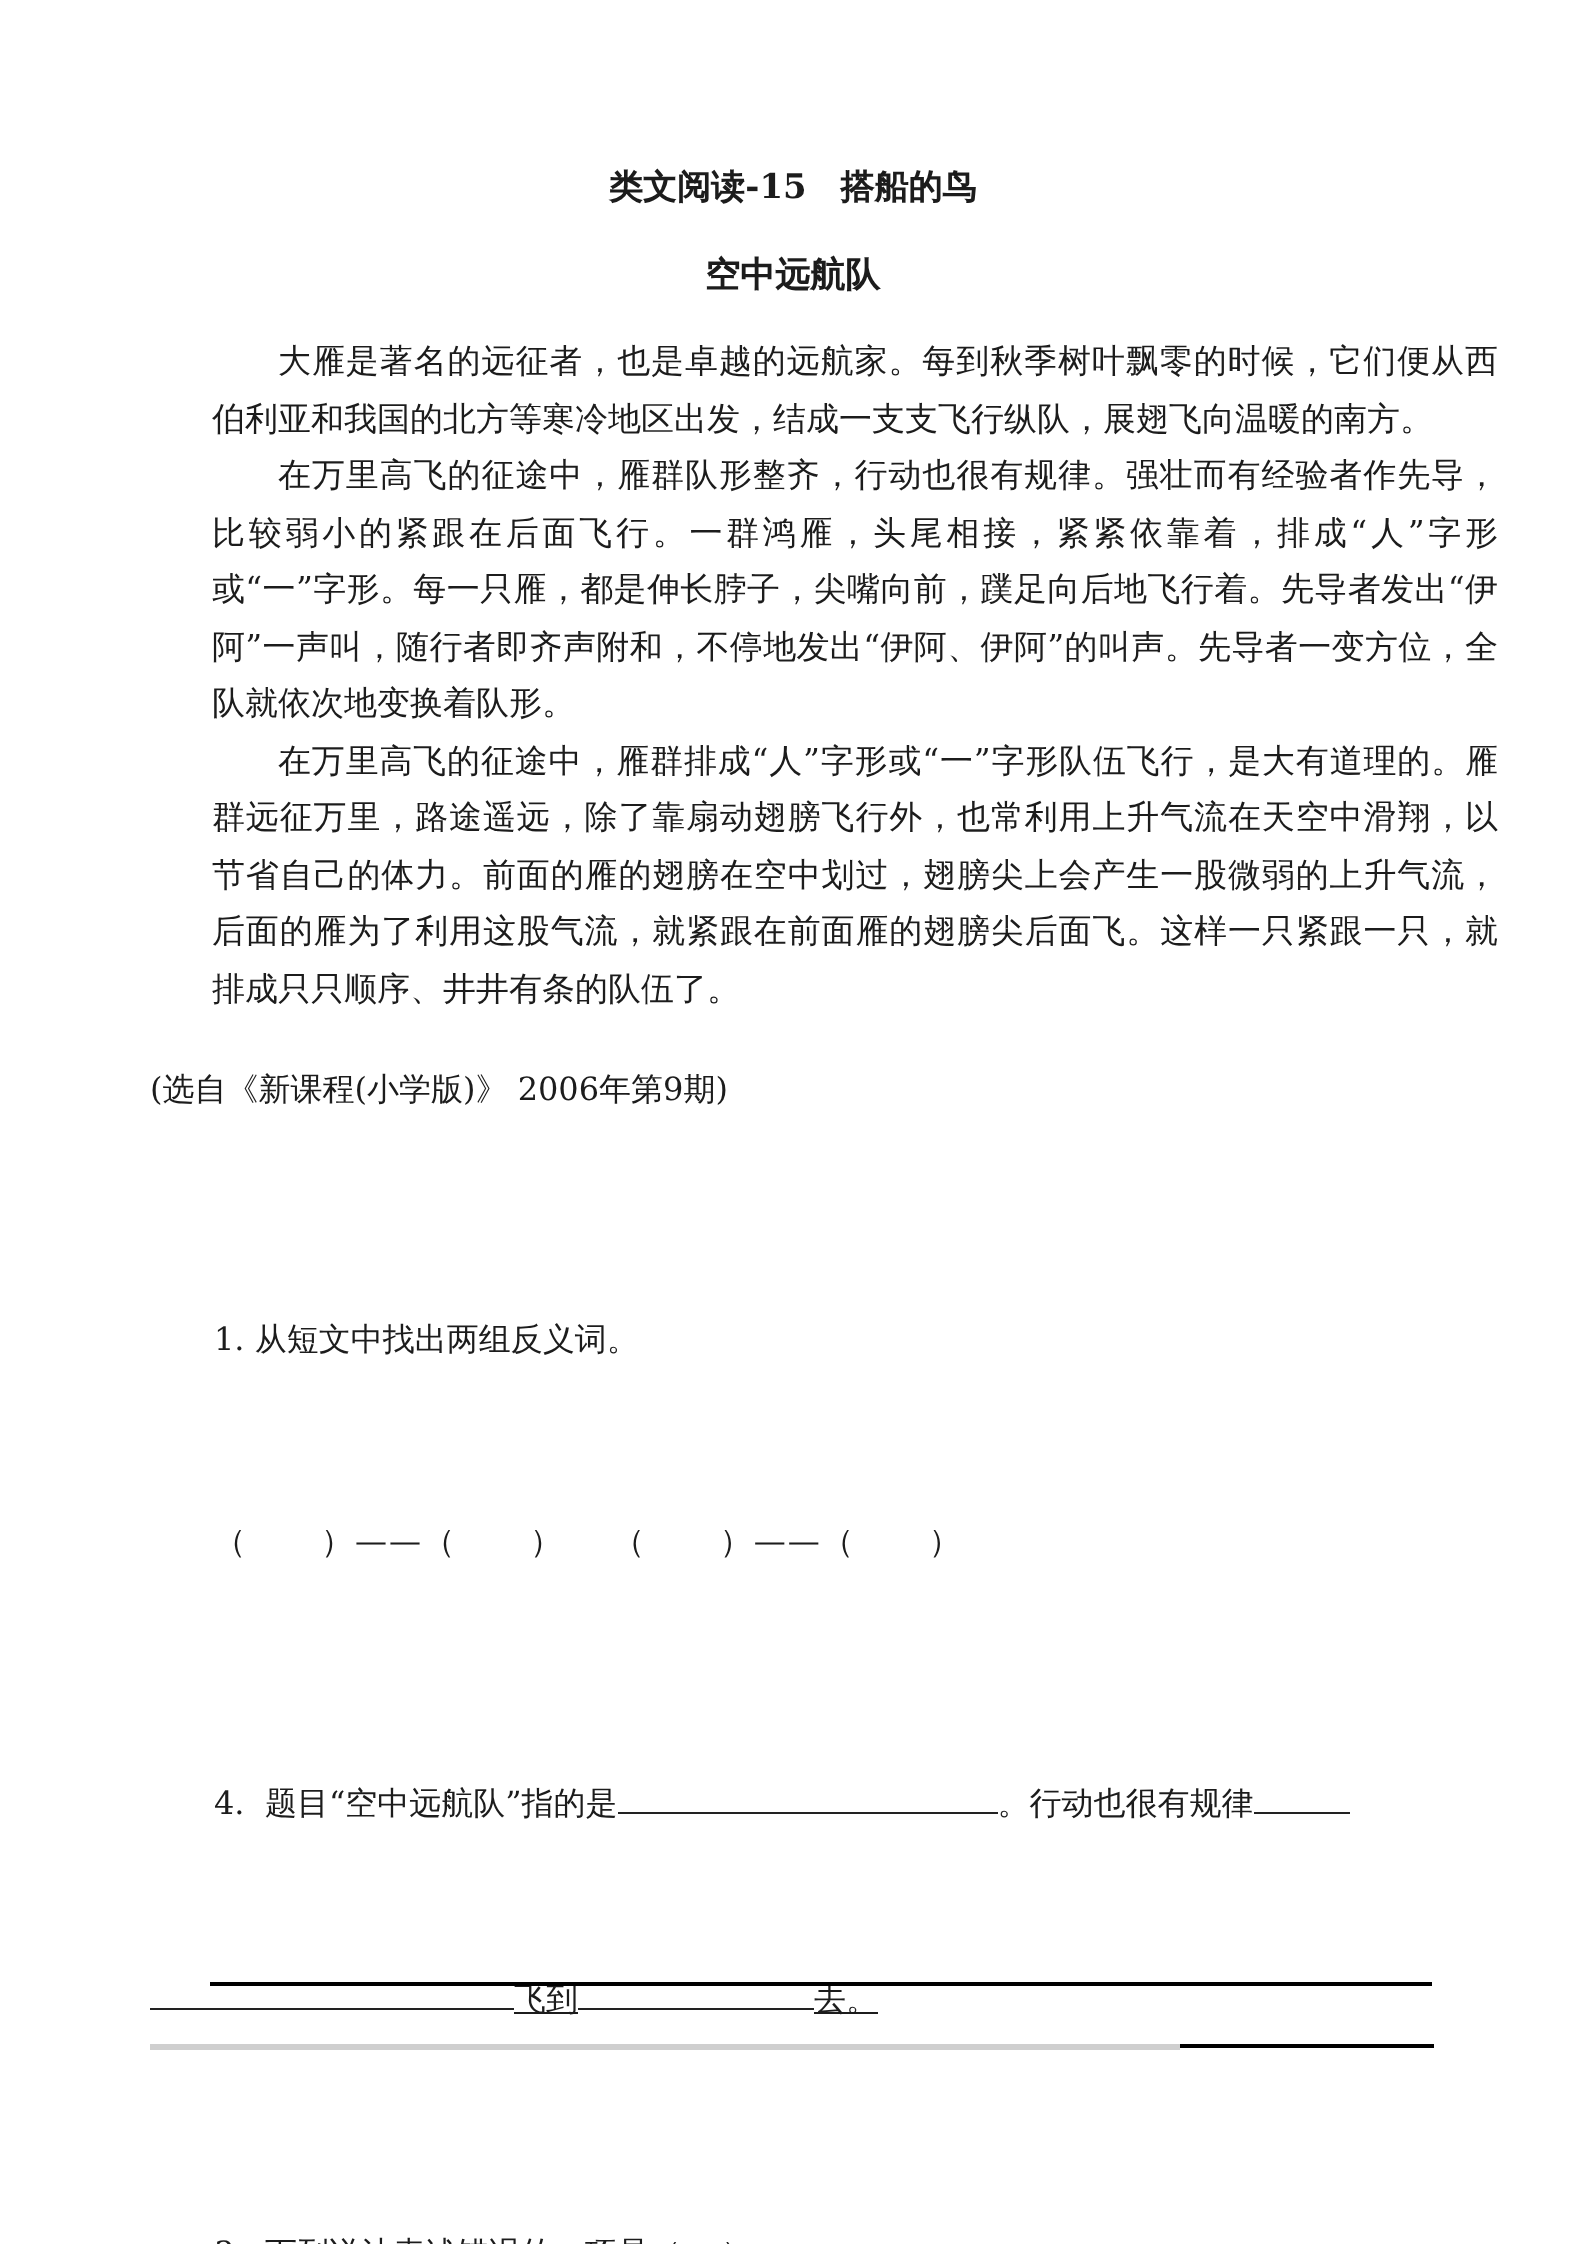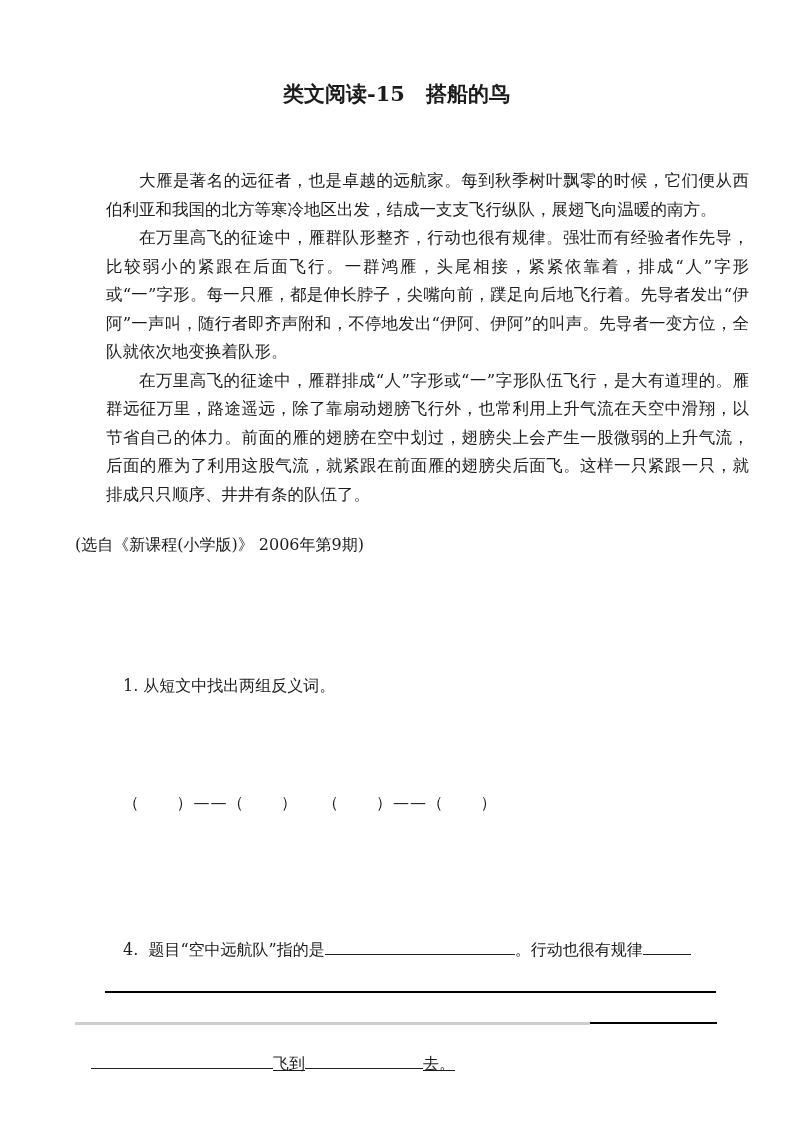--- a/index.html
+++ b/index.html
@@ -11,21 +11,21 @@
     background: #ffffff;
     color: #1c1c1c;
     font-family: "DejaVu Serif", "Liberation Serif", serif;
     overflow: hidden;
   }
   .title {
     position: absolute;
     top: 83px; left: 0; width: 100%;
     margin: 0;
     text-align: center;
-    font-size: 21px;
+    font-size: 17px;
     font-weight: bold;
     line-height: 22px;
   }
   .subtitle {
     position: absolute;
     top: 127px; left: 0; width: 100%;
     margin: 0;
     text-align: center;
     font-size: 17.5px;
     font-weight: bold;
@@ -48,21 +48,21 @@
     font-size: 16px;
     line-height: 22px;
   }
   .questions {
     position: absolute;
     top: 568px; left: 75px; width: 643px;
     font-size: 16px;
     line-height: 29px;
     white-space: pre-wrap;
   }
-  .questions .q { margin: 16px; }
+  .questions .q { margin: 0; }
   .indent { text-indent: 2em; }
   .blanks-row { margin-top: 14px !important; letter-spacing: 1px; }
   .q2-l1 { margin-top: 15px !important; }
   .q2-l2 { margin-top: 11px !important; text-decoration: underline; }
   .q3 { margin-top: 11px !important; }
   .blank {
     display: inline-block;
     border-bottom: 1px solid #222;
     height: 15px;
     vertical-align: baseline;
@@ -89,20 +89,21 @@
     width: 127px; height: 2px;
     background: #000;
   }
 </style>
 </head>
 <body>
 
 <div class="page">
 
   <h1 class="title">类文阅读-15　搭船的鸟</h1>
+  <h2 class="subtitle">空中远航队</h2>
 
   <div class="article">
     <p>大雁是著名的远征者，也是卓越的远航家。每到秋季树叶飘零的时候，它们便从西伯利亚和我国的北方等寒冷地区出发，结成一支支飞行纵队，展翅飞向温暖的南方。</p>
     <p>在万里高飞的征途中，雁群队形整齐，行动也很有规律。强壮而有经验者作先导，比较弱小的紧跟在后面飞行。一群鸿雁，头尾相接，紧紧依靠着，排成“人”字形或“一”字形。每一只雁，都是伸长脖子，尖嘴向前，蹼足向后地飞行着。先导者发出“伊阿”一声叫，随行者即齐声附和，不停地发出“伊阿、伊阿”的叫声。先导者一变方位，全队就依次地变换着队形。</p>
     <p>在万里高飞的征途中，雁群排成“人”字形或“一”字形队伍飞行，是大有道理的。雁群远征万里，路途遥远，除了靠扇动翅膀飞行外，也常利用上升气流在天空中滑翔，以节省自己的体力。前面的雁的翅膀在空中划过，翅膀尖上会产生一股微弱的上升气流，后面的雁为了利用这股气流，就紧跟在前面雁的翅膀尖后面飞。这样一只紧跟一只，就排成只只顺序、井井有条的队伍了。</p>
   </div>
 
   <p class="source">(选自《新课程(小学版)》  2006年第9期)</p>
 
   <div class="questions">

